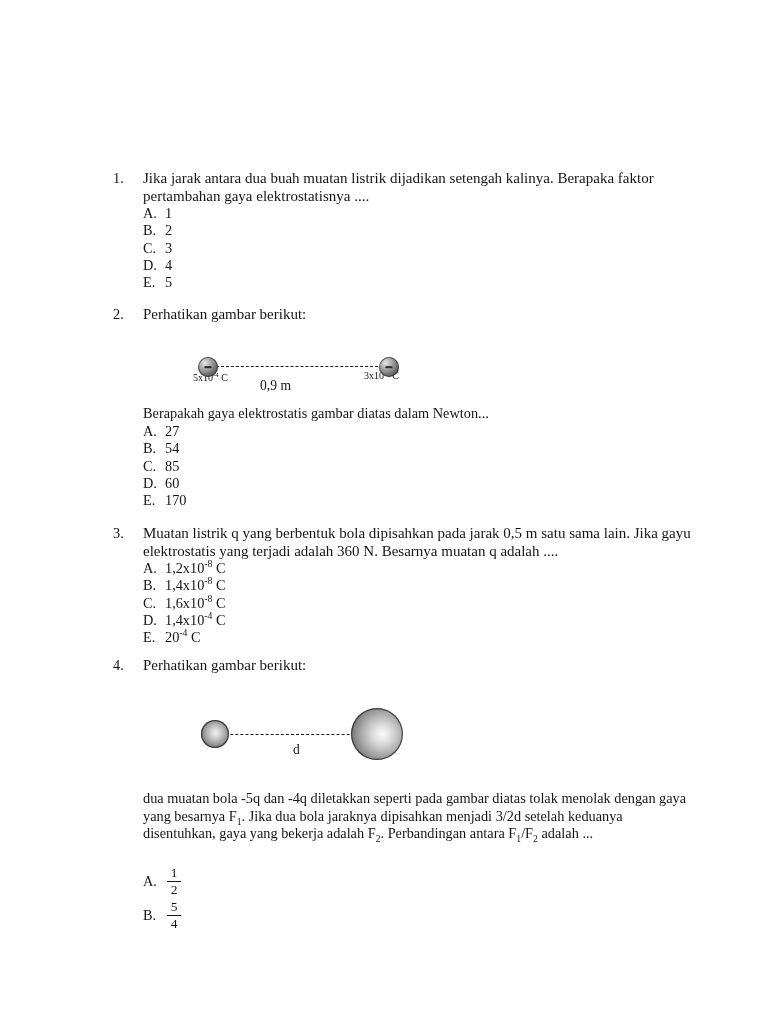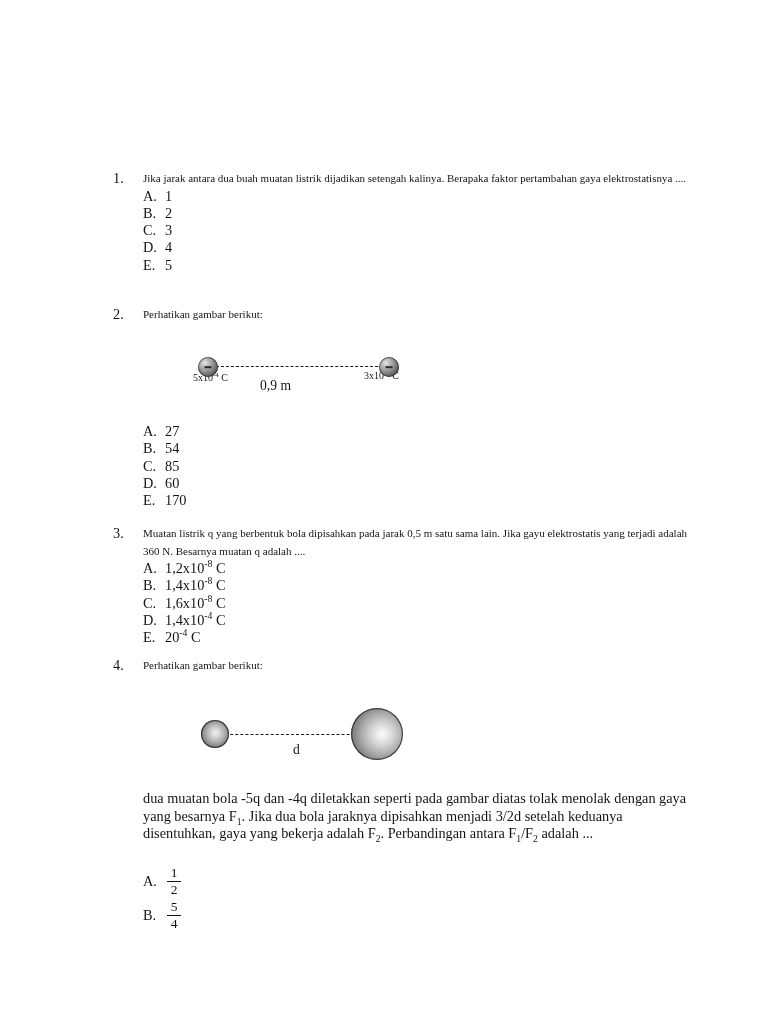--- a/index.html
+++ b/index.html
@@ -36,21 +36,21 @@
     align-items: flex-start;
   }
   .q-num {
     width: 30px;
     flex: 0 0 30px;
     font-size: 14.3px;
     line-height: 17.5px;
   }
   .q-text {
     flex: 1 1 auto;
-    font-size: 11px;
+    font-size: 15px;
     line-height: 17.5px;
     text-align: left;
   }
 
   
   .options {
     margin-top: 0px;
     padding-left: 30px;
   }
   .opt {
@@ -237,20 +237,21 @@
     <div class="sphere sphere-sm" style="left:18px; top:21px; width:20px; height:20px;">
       <span class="sphere-minus"></span>
     </div>
     <div class="sphere sphere-sm" style="left:199px; top:21px; width:20px; height:20px;">
       <span class="sphere-minus"></span>
     </div>
 
     <div class="dist-label" style="left:80px; top:42px;">0,9 m</div>
   </div>
 
+  <div class="para" style="top:405px;">Berapakah gaya elektrostatis gambar diatas dalam Newton...</div>
 
   <div class="question" style="top:423px;">
     <div class="options">
       <div class="opt">
         <span class="opt-letter">A.</span>
         <span class="opt-value">27</span>
       </div>
       <div class="opt">
         <span class="opt-letter">B.</span>
         <span class="opt-value">54</span>

